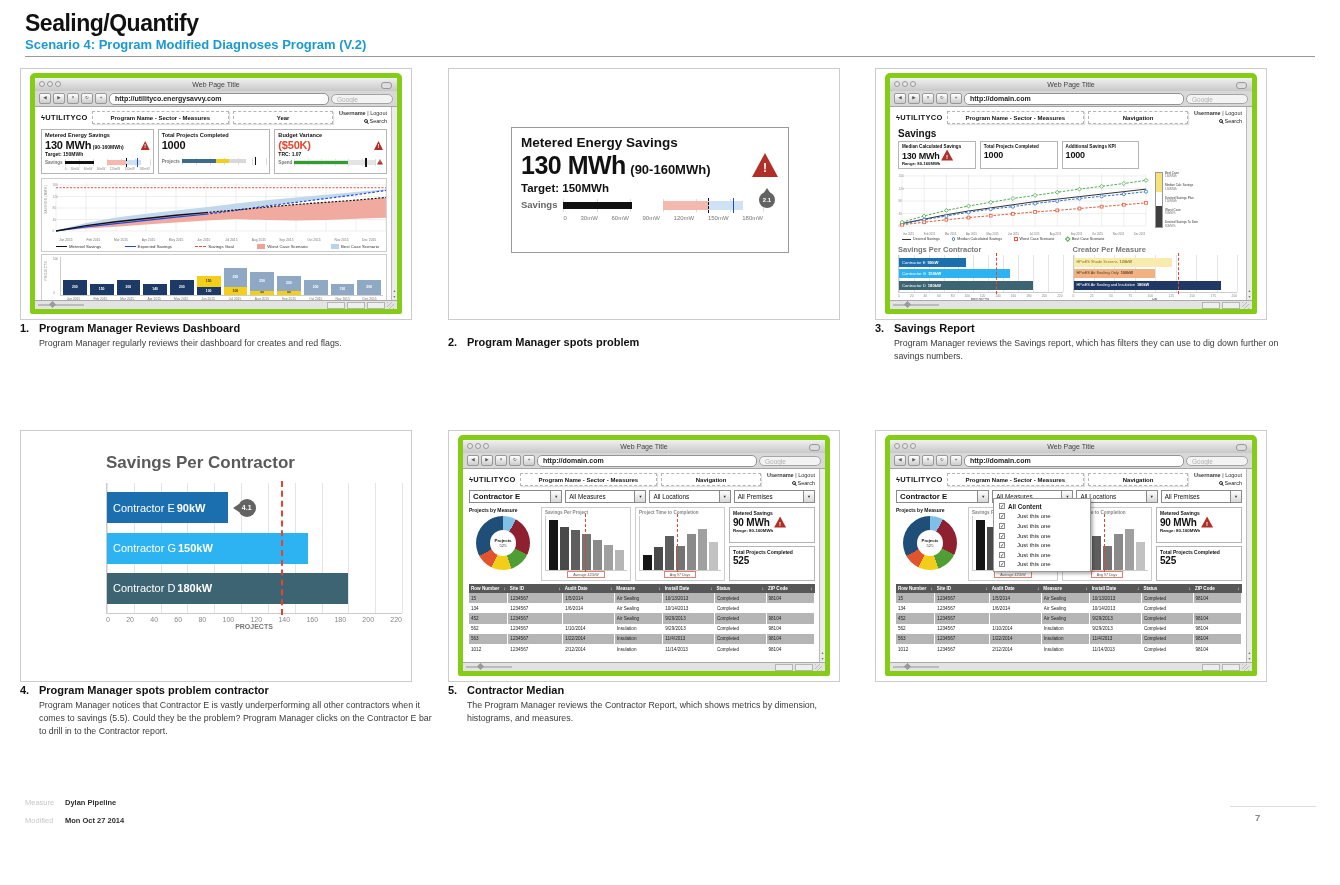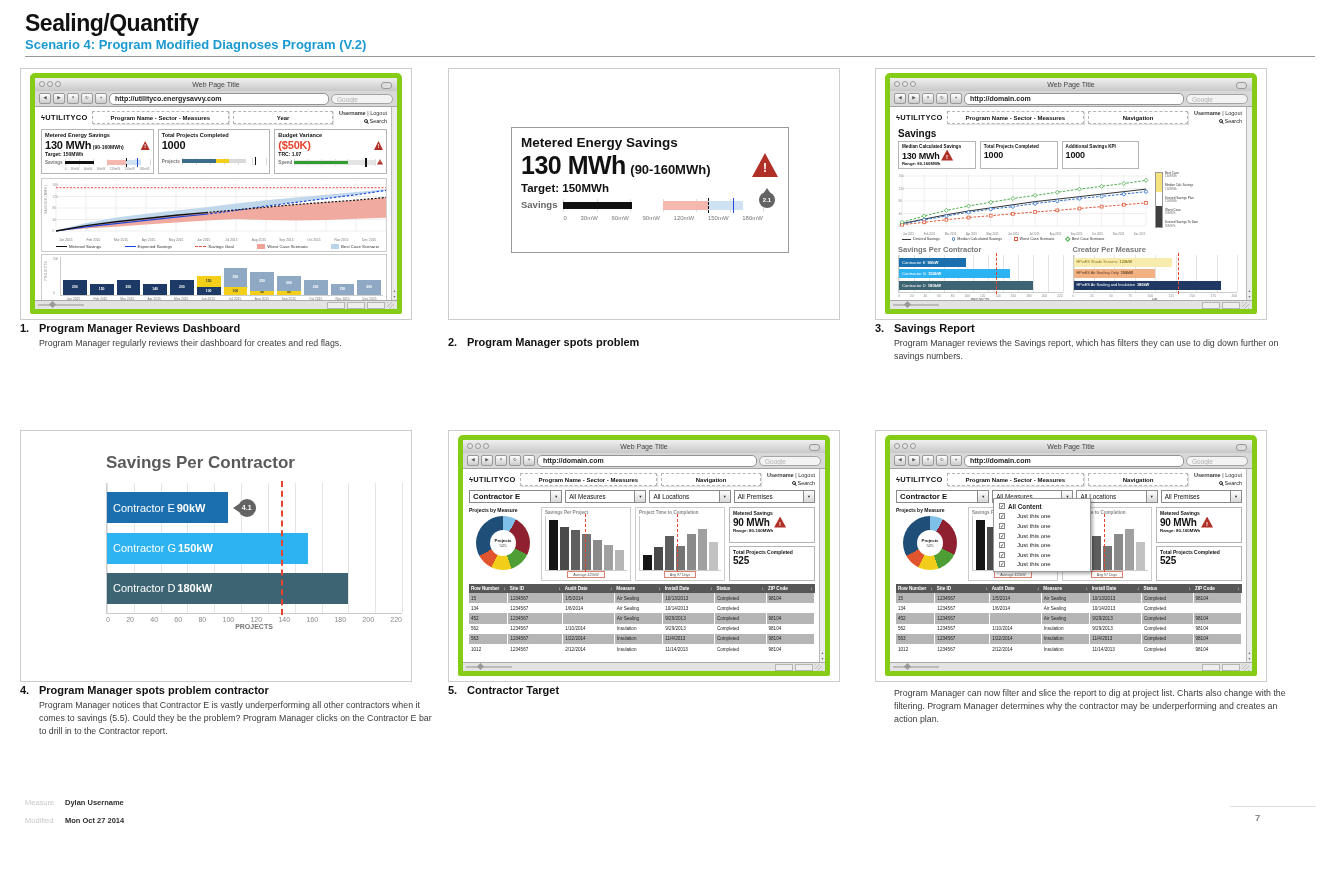--- a/index.html
+++ b/index.html
@@ -1359,24 +1359,24 @@
 </div>
 <div class="caption" style="left:875px;top:322px">
   <div class="cap-head"><span class="cap-num">3.</span><span class="cap-title">Savings Report</span></div>
   <div class="cap-body">Program Manager reviews the Savings report, which has filters they can use to dig down further on savings numbers.</div>
 </div>
 <div class="caption" style="left:20px;top:684px">
   <div class="cap-head"><span class="cap-num">4.</span><span class="cap-title">Program Manager spots problem contractor</span></div>
   <div class="cap-body">Program Manager notices that Contractor E is vastly underperforming all other contractors when it comes to savings (5.5). Could they be the problem? Program Manager clicks on the Contractor E bar to drill in to the Contractor report.</div>
 </div>
 <div class="caption" style="left:448px;top:684px">
-  <div class="cap-head"><span class="cap-num">5.</span><span class="cap-title">Contractor Target</span></div>
+  <div class="cap-head"><span class="cap-num">5.</span><span class="cap-title">Contractor Median</span></div>
+  <div class="cap-body">The Program Manager reviews the Contractor Report, which shows metrics by dimension, histograms, and measures.</div>
 </div>
 <div class="caption" style="left:875px;top:684px">
-  <div class="cap-body">Program Manager can now filter and slice the report to dig at project list. Charts also change with the filtering. Program Manager determines why the contractor may be underperforming and creates an action plan.</div>
 </div>
 
 <div class="footer">
-  <div class="frow"><span class="flab">Measure</span><span class="fval">Dylan Username</span></div>
+  <div class="frow"><span class="flab">Measure</span><span class="fval">Dylan Pipeline</span></div>
   <div class="frow"><span class="flab">Modified</span><span class="fval">Mon Oct 27 2014</span></div>
 </div>
 <div class="pageline"></div>
 <div class="pagenum">7</div>
 
 </body></html>

